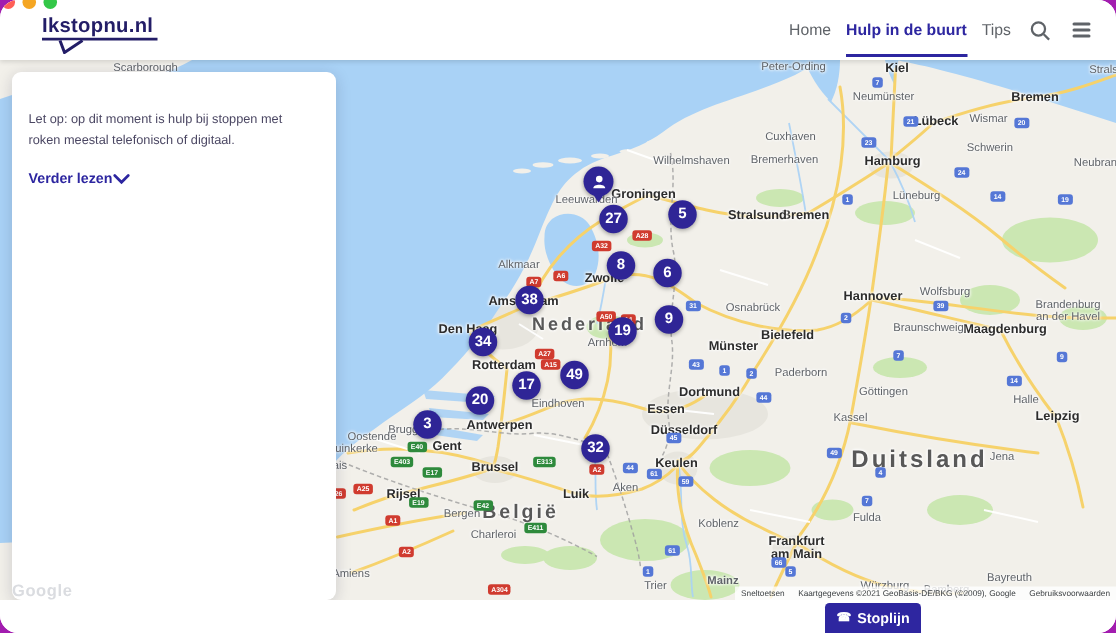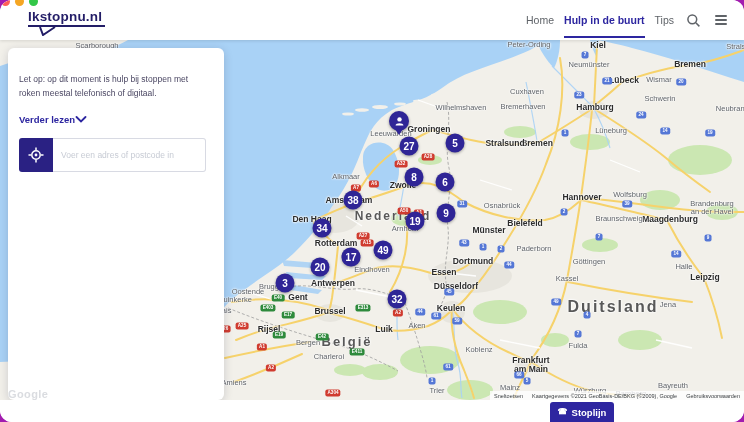--- a/index.html
+++ b/index.html
@@ -289,21 +289,21 @@
           <span class="lbl town" style="left: 630px; top: 154px;">Wolfsburg</span>
           <span class="lbl town" style="left: 619px; top: 178px;">Braunschweig</span>
           <span class="lbl town" style="left: 712px; top: 163px;">Brandenburg</span>
           <span class="lbl town" style="left: 712px; top: 171px;">an der Havel</span>
           <span class="lbl town" style="left: 589px; top: 221px;">Göttingen</span>
           <span class="lbl town" style="left: 567px; top: 238px;">Kassel</span>
           <span class="lbl town" style="left: 684px; top: 226px;">Halle</span>
           <span class="lbl town" style="left: 668px; top: 264px;">Jena</span>
           <span class="lbl town" style="left: 578px; top: 305px;">Fulda</span>
           <span class="lbl town" style="left: 479px; top: 309px;">Koblenz</span>
-          <span class="lbl town" style="left: 510px; top: 347px;">Mainz</span>
+          <span class="lbl town" style="left: 482px; top: 347px; font-weight: bold;">Mainz</span>
           <span class="lbl town" style="left: 590px; top: 350px;">Würzburg</span>
           <span class="lbl town" style="left: 631px; top: 353px;">Bamberg</span>
           <span class="lbl town" style="left: 673px; top: 345px;">Bayreuth</span>
           <span class="lbl town" style="left: 437px; top: 350px;">Trier</span>
         </div>
     <div>
           <span class="badge nl" style="left: 428px; top: 117px;">A28</span>
           <span class="badge nl" style="left: 401px; top: 124px;">A32</span>
           <span class="badge nl" style="left: 374px; top: 144px;">A6</span>
           <span class="badge nl" style="left: 356px; top: 148px;">A7</span>
@@ -357,21 +357,21 @@
     <div>
           <div class="cluster" style="left: 409px; top: 106px;">27</div>
           <div class="cluster" style="left: 455px; top: 103px;">5</div>
           <div class="cluster" style="left: 414px; top: 137px;">8</div>
           <div class="cluster" style="left: 445px; top: 142px;">6</div>
           <div class="cluster" style="left: 353px; top: 160px;">38</div>
           <div class="cluster" style="left: 446px; top: 173px;">9</div>
           <div class="cluster" style="left: 415px; top: 181px;">19</div>
           <div class="cluster" style="left: 322px; top: 188px;">34</div>
           <div class="cluster" style="left: 383px; top: 210px;">49</div>
-          <div class="cluster" style="left: 351px; top: 217px; border-radius: 9px;">17</div>
+          <div class="cluster" style="left: 351px; top: 217px;">17</div>
           <div class="cluster" style="left: 320px; top: 227px;">20</div>
           <div class="cluster" style="left: 285px; top: 243px;">3</div>
           <div class="cluster" style="left: 397px; top: 259px;">32</div>
         </div>
 
     <div id="pin" style="left: 399px; top: 95px;">
       <div class="balloon">
         <svg width="11" height="11" viewBox="0 0 10 10">
           <circle cx="5" cy="3.1" r="2" fill="#fff"></circle>
           <path d="M1.4,8.6 C1.4,5.9 8.6,5.9 8.6,8.6 Z" fill="#fff"></path>
@@ -382,33 +382,20 @@
 
     <div id="panel">
       <div class="inner">
         <p>Let op: op dit moment is hulp bij stoppen met roken meestal telefonisch of digitaal.</p>
         <div id="verder-row">
           <a href="#">Verder lezen</a>
           <svg width="12" height="7" viewBox="0 0 12 7">
             <polyline points="1.5,1 6,5.5 10.5,1" fill="none" stroke="#2d26a0" stroke-width="1.8" stroke-linecap="round"></polyline>
           </svg>
         </div>
-        <div id="search-row">
-          <div id="locate-btn">
-            <svg width="16" height="16" viewBox="0 0 16 16">
-              <circle cx="8" cy="8" r="4.2" stroke="#fff" stroke-width="1.5" fill="none"></circle>
-              <circle cx="8" cy="8" r="1.4" fill="#fff"></circle>
-              <line x1="8" y1="0.5" x2="8" y2="3" stroke="#fff" stroke-width="1.5"></line>
-              <line x1="8" y1="13" x2="8" y2="15.5" stroke="#fff" stroke-width="1.5"></line>
-              <line x1="0.5" y1="8" x2="3" y2="8" stroke="#fff" stroke-width="1.5"></line>
-              <line x1="13" y1="8" x2="15.5" y2="8" stroke="#fff" stroke-width="1.5"></line>
-            </svg>
-          </div>
-          <input id="addr-input" type="text" placeholder="Voer een adres of postcode in" style="">
-        </div>
       </div>
     </div>
 
     <div id="google-wm">Google</div>
     <div id="attribution">
       <span>Sneltoetsen</span>
       <span>Kaartgegevens ©2021 GeoBasis-DE/BKG (©2009), Google</span>
       <span>Gebruiksvoorwaarden</span>
     </div>
   </div>

